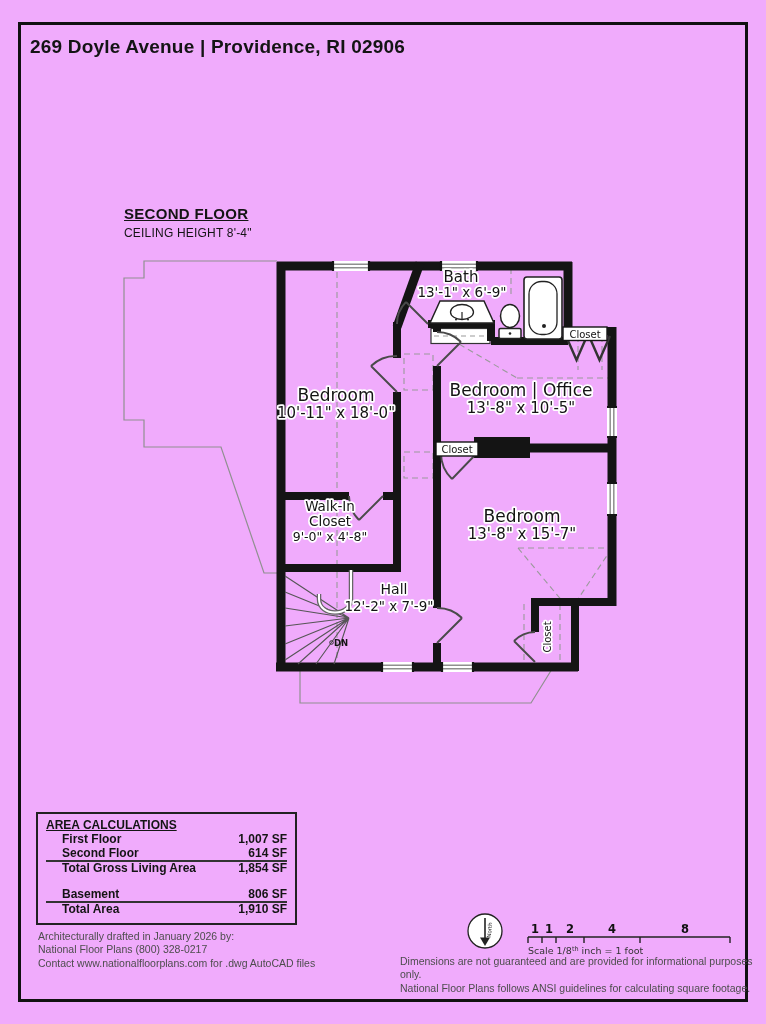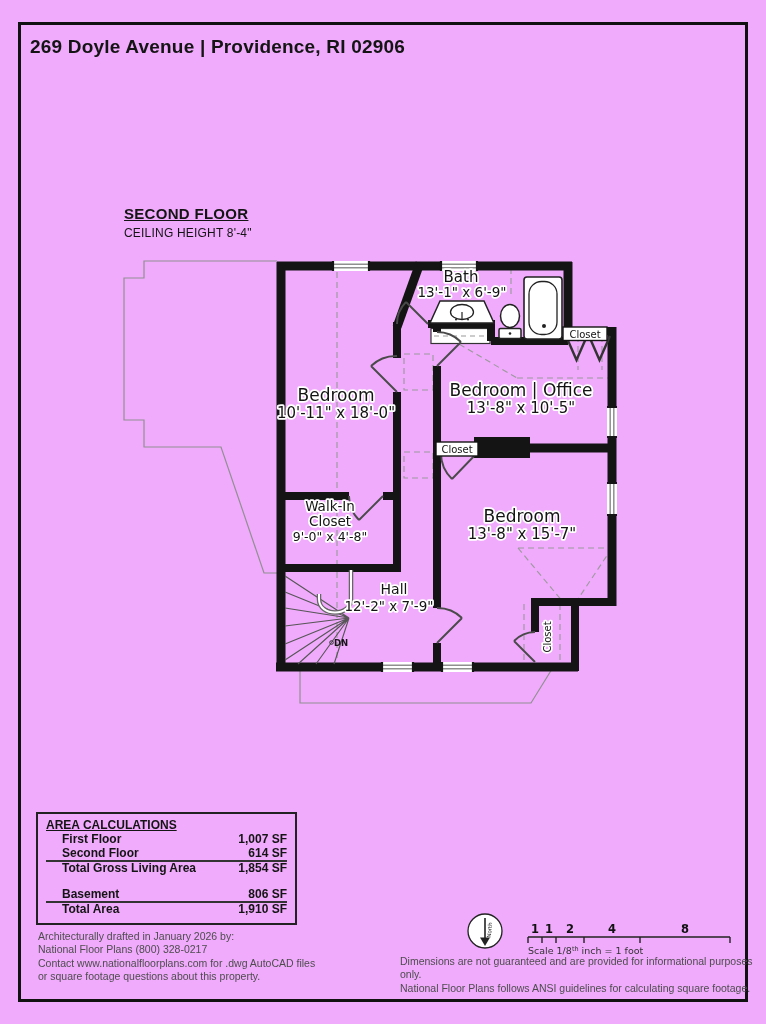--- a/index.html
+++ b/index.html
@@ -199,21 +199,20 @@
     <div class="at-row">
       <span>Total Area</span>
       <span>1,910 SF</span>
     </div>
   </div>
 
   <div id="footer-credits" class="footer-block">
     <div>Architecturally drafted in January 2026 by:</div>
     <div>National Floor Plans   (800) 328-0217</div>
     <div>Contact www.nationalfloorplans.com for .dwg AutoCAD files</div>
-    <div>or square footage questions about this property.</div>
   </div>
 
   <svg id="footer-graphics" viewBox="455 903 292 58">
     <g>
       <circle cx="485" cy="931" r="17" fill="#ffffff" stroke="#222" stroke-width="1.3"></circle>
       <path d="M 485 918 V 939" stroke="#222" stroke-width="1.6" fill="none"></path>
       <polygon points="480,937.5 490,937.5 485,946" fill="#222"></polygon>
       <text x="489.5" y="932" font-size="5.5" fill="#222" text-anchor="middle" transform="rotate(-85 489.5 930)">North</text>
     </g>
     <g>

